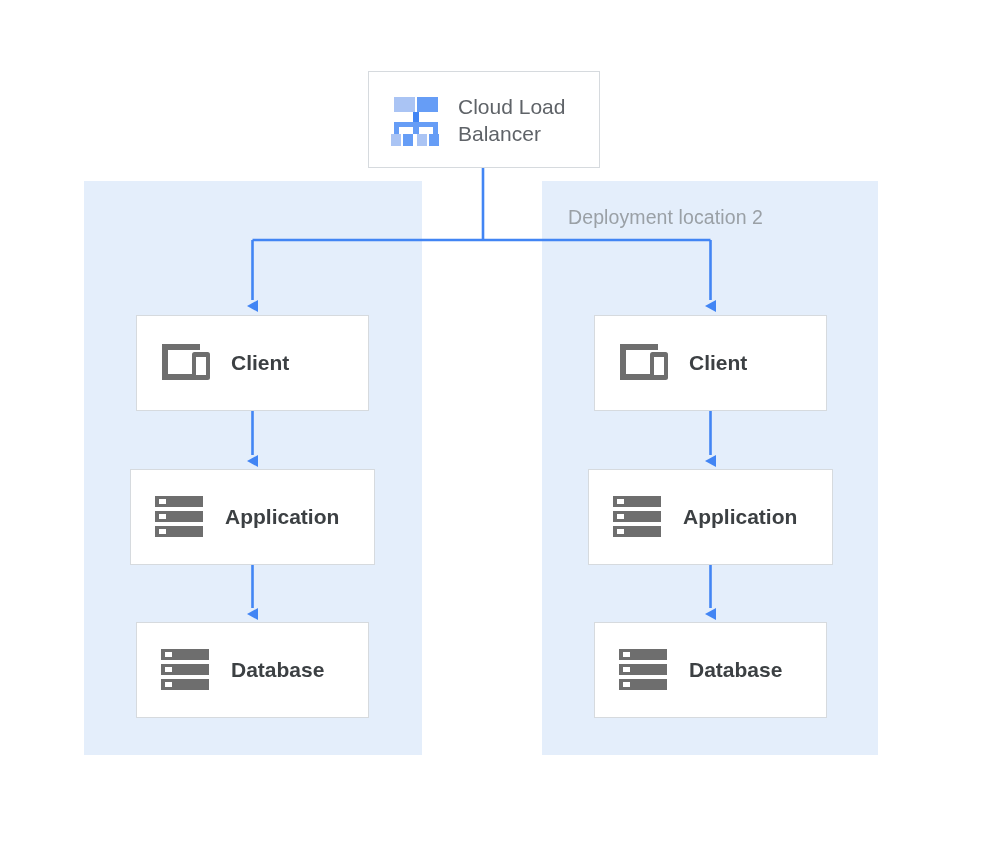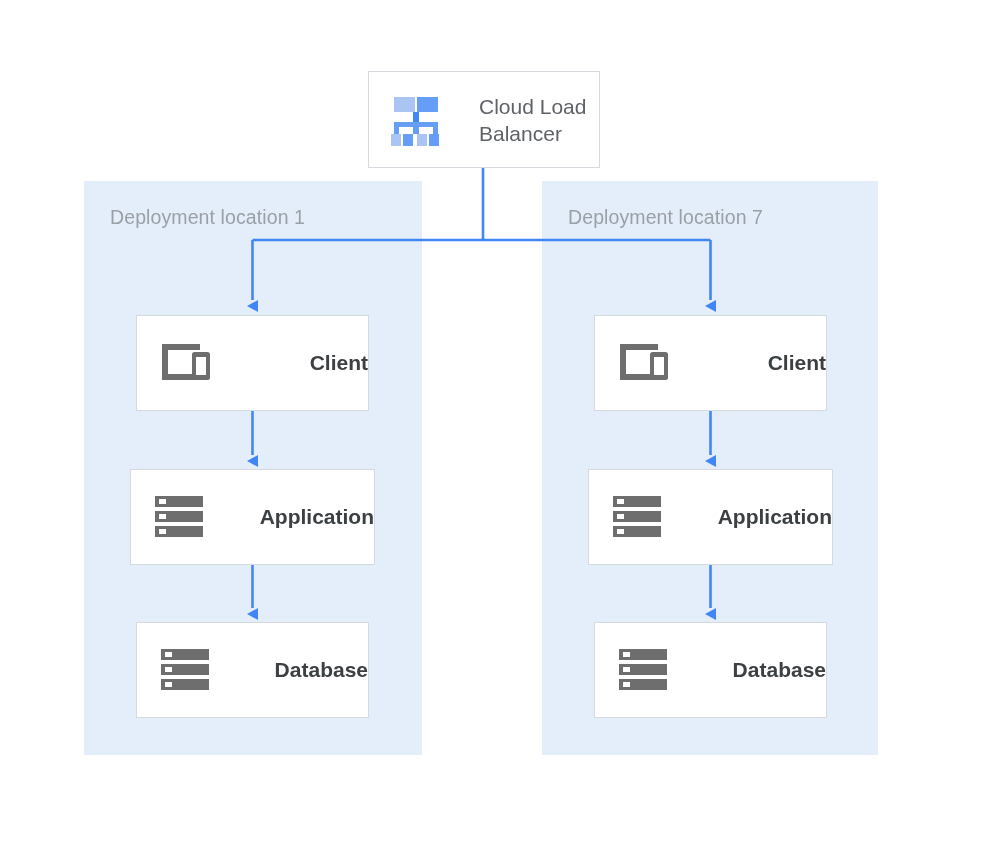--- a/index.html
+++ b/index.html
@@ -36,21 +36,20 @@
   #zone-2-label { left: 568px; top: 206px; }
 
   
   .node {
     position: absolute;
     background: #ffffff;
     border: 1px solid #d6dade;
     box-sizing: border-box;
     display: flex;
     align-items: center;
-    justify-content: space-between;
   }
   .node .node-icon {
     flex: 0 0 auto;
     display: flex;
     align-items: center;
     justify-content: center;
   }
   .node .node-label {
     font-size: 21px;
     color: #3c4043;
@@ -93,22 +92,21 @@
   }
 </style>
 </head>
 <body>
 
 <div id="canvas">
 
   <div class="zone" id="zone-1"></div>
   <div class="zone" id="zone-2"></div>
 
-  <div class="zone-label" id="zone-1-label">Deployment location 1</div>
-  <div class="zone-label" id="zone-2-label">Deployment location 7</div>
+  <div class="zone-label" id="zone-2-label">Deployment location 2</div>
 
   <svg id="connectors" viewBox="0 0 996 856" xmlns="http://www.w3.org/2000/svg">
     <defs>
       <marker id="arrow" viewBox="0 0 12 11" refX="0" refY="5.5" markerWidth="12" markerHeight="11" orient="auto" markerUnits="userSpaceOnUse">
         <path d="M 0 0 L 12 0 L 6 11 Z" fill="#4285f4"></path>
       </marker>
     </defs>
 
     <path d="M 483 168 L 483 240" stroke="#4285f4" stroke-width="2.6" fill="none"></path>
 

